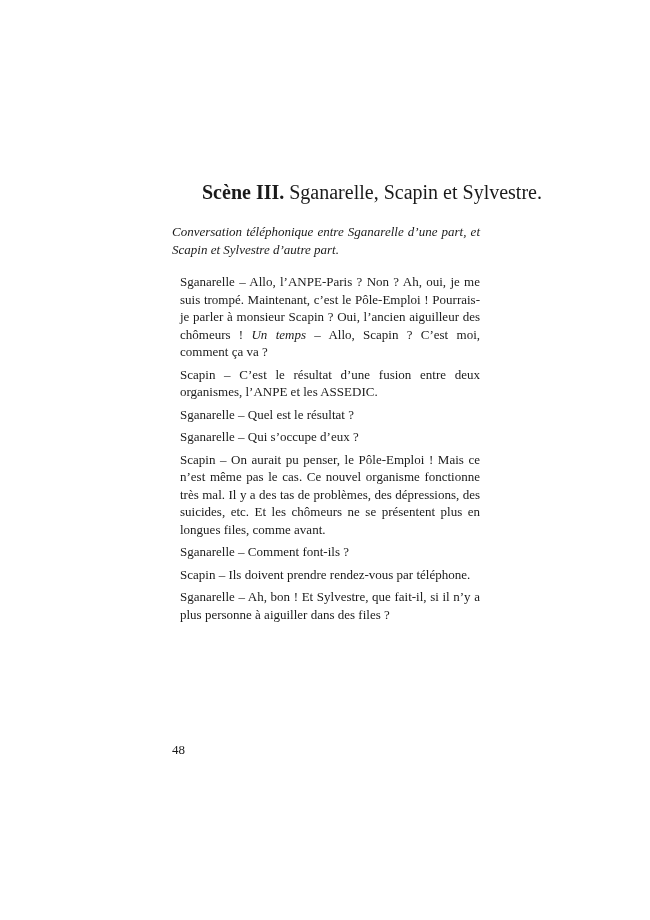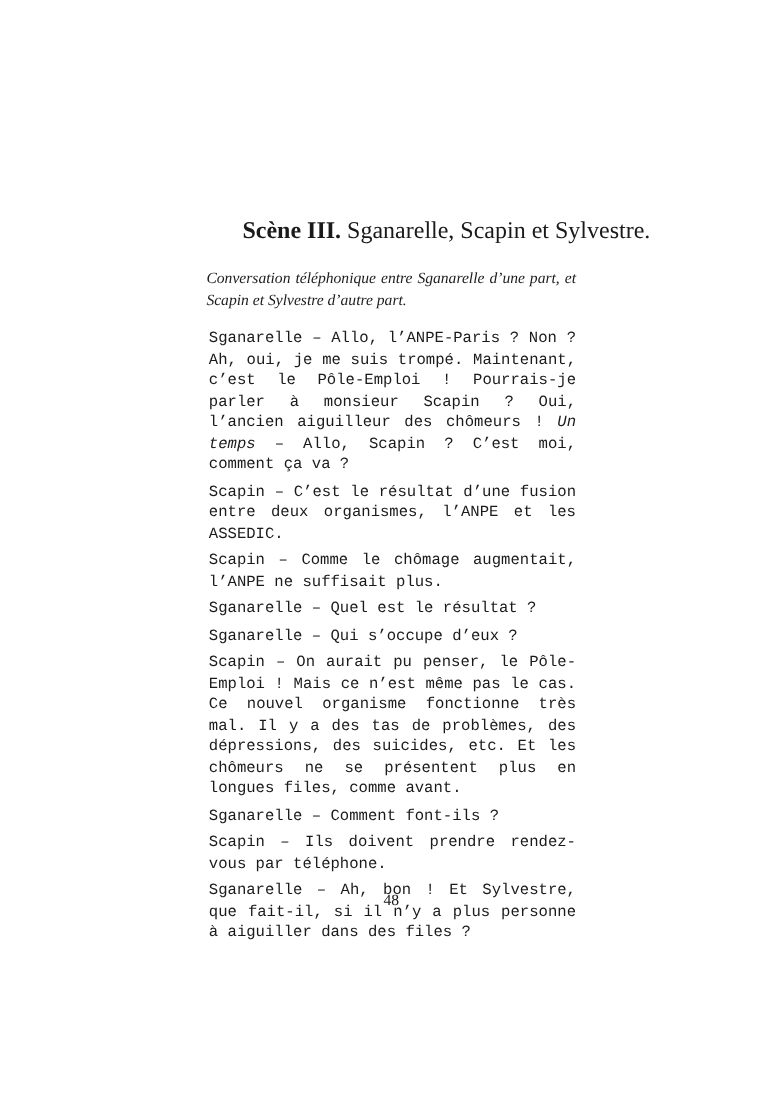--- a/index.html
+++ b/index.html
@@ -46,50 +46,48 @@
   .dialogue {
     position: absolute;
     top: 273px;
     left: 0;
     width: 308px;
     font-size: 13px;
     line-height: 17.5px;
     text-align: justify;
   }
   .line {
-    margin: 0 0 5px 2px;
-    font-family: Liberation Mono, monospace;
+    margin: 0 0 5px 8px;
   }
   .line .italic {
     font-style: italic;
   }
   .page-number {
     position: absolute;
     top: 741px;
     left: 0;
     width: 308px;
-    text-align: center;
+    text-align: left;
     font-size: 13px;
     line-height: 17px;
   }
 </style>
 </head>
 <body>
 
 <div class="page">
   <div class="scene-title">
     <b>Scène III.</b><span> Sganarelle, Scapin et Sylvestre.</span>
   </div>
 
   <div class="stage-direction">Conversation téléphonique entre Sganarelle d’une part, et Scapin et Sylvestre d’autre part.</div>
 
   <div class="dialogue">
     <p class="line"><span>Sganarelle – Allo, l’ANPE-Paris ? Non ? Ah, oui, je me suis trompé. Maintenant, c’est le Pôle-Emploi ! Pourrais-je parler à monsieur Scapin ? Oui, l’ancien aiguilleur des chômeurs ! </span><span class="italic">Un temps</span><span> – Allo, Scapin ? C’est moi, comment ça va ?</span></p>
     <p class="line"><span>Scapin – C’est le résultat d’une fusion entre deux organismes, l’ANPE et les ASSEDIC.</span></p>
-    <p class="line"><span>Scapin – Comme le chômage augmentait, l’ANPE ne suffisait plus.</span></p>
     <p class="line"><span>Sganarelle – Quel est le résultat ?</span></p>
     <p class="line"><span>Sganarelle – Qui s’occupe d’eux ?</span></p>
     <p class="line"><span>Scapin – On aurait pu penser, le Pôle-Emploi ! Mais ce n’est même pas le cas. Ce nouvel organisme fonctionne très mal. Il y a des tas de problèmes, des dépressions, des suicides, etc. Et les chômeurs ne se présentent plus en longues files, comme avant.</span></p>
     <p class="line"><span>Sganarelle – Comment font-ils ?</span></p>
     <p class="line"><span>Scapin – Ils doivent prendre rendez-vous par téléphone.</span></p>
     <p class="line"><span>Sganarelle – Ah, bon ! Et Sylvestre, que fait-il, si il n’y a plus personne à aiguiller dans des files ?</span></p>
   </div>
 
   <div class="page-number">48</div>
 </div>

